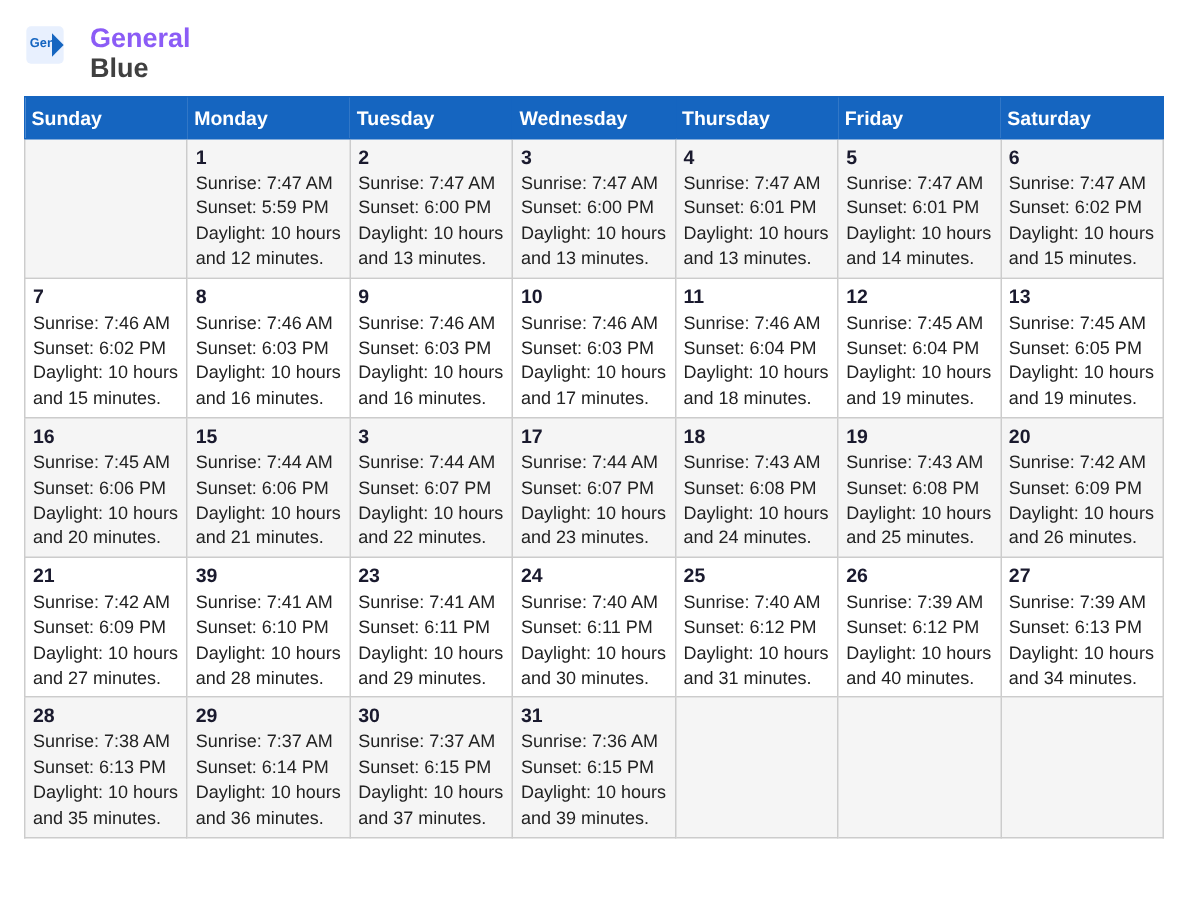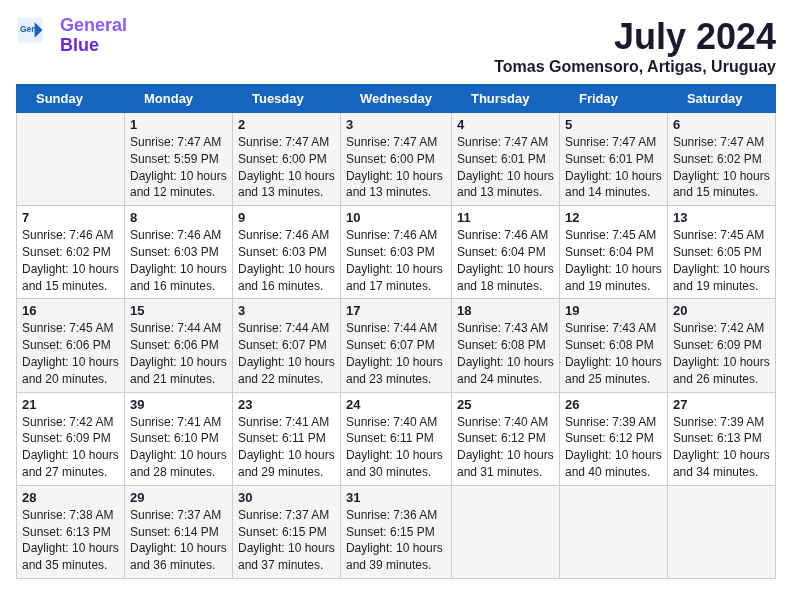--- a/index.html
+++ b/index.html
@@ -48,21 +48,21 @@
       color: #1a1a2e;
     }
     table {
       width: 100%;
       border-collapse: collapse;
       font-size: 11px;
     }
     thead tr th {
       background-color: #1565c0;
       color: #fff;
-      padding: 6px 19px;
+      padding: 6px 4px;
       text-align: left;
       font-size: 13px;
       font-weight: bold;
       border: 1px solid #1565c0;
     }
     tbody tr td {
       border: 1px solid #ccc;
       vertical-align: top;
       padding: 4px 5px;
       height: 90px;
@@ -94,27 +94,23 @@
     <svg class="logo-icon" viewBox="0 0 36 36" xmlns="http://www.w3.org/2000/svg">
       <rect x="2" y="2" width="32" height="32" rx="4" fill="#e8f0fe"></rect>
       <text x="5" y="20" font-size="11" font-weight="bold" fill="#1565c0">Gen</text>
       <polygon points="24,8 34,18 24,28" fill="#1565c0"></polygon>
     </svg>
     <div>
       <div class="logo-text">
         <span>General</span>
       </div>
       <div class="logo-text">
-        <span style="color:#6d28d9;">Blue</span>
+        <span style="color:#404040;">Blue</span>
       </div>
     </div>
-  </div>
-  <div class="title-section">
-    <div class="month-year">July 2024</div>
-    <div class="location">Tomas Gomensoro, Artigas, Uruguay</div>
   </div>
 </div>
 
 <table>
   <thead>
     <tr>
     <th>Sunday</th>
         <th>Monday</th>
         <th>Tuesday</th>
         <th>Wednesday</th>

